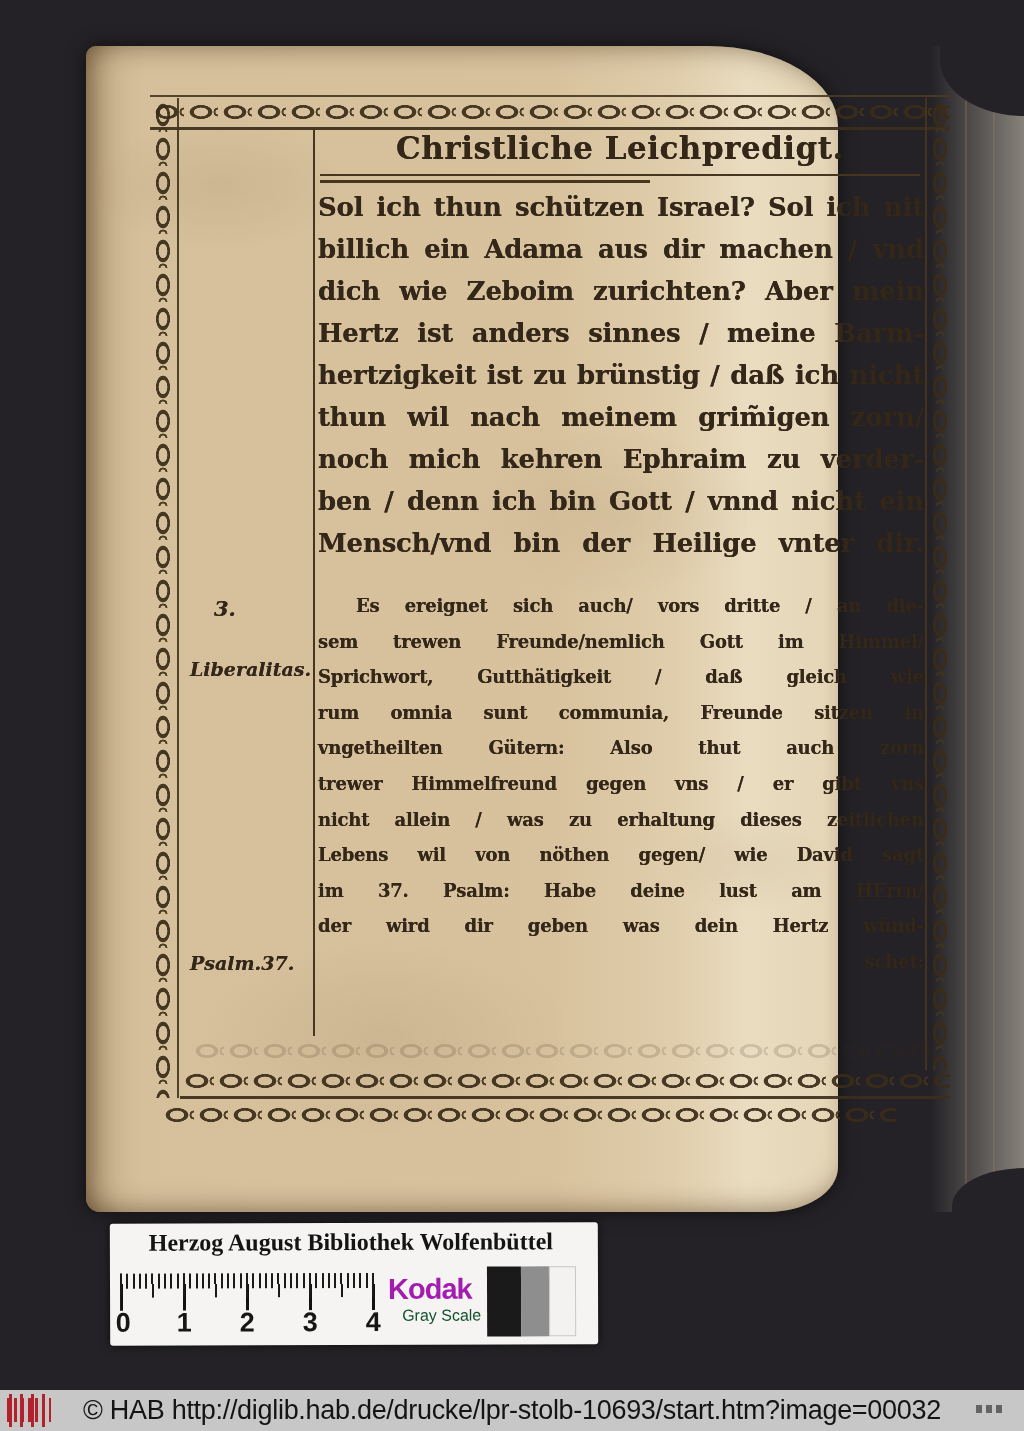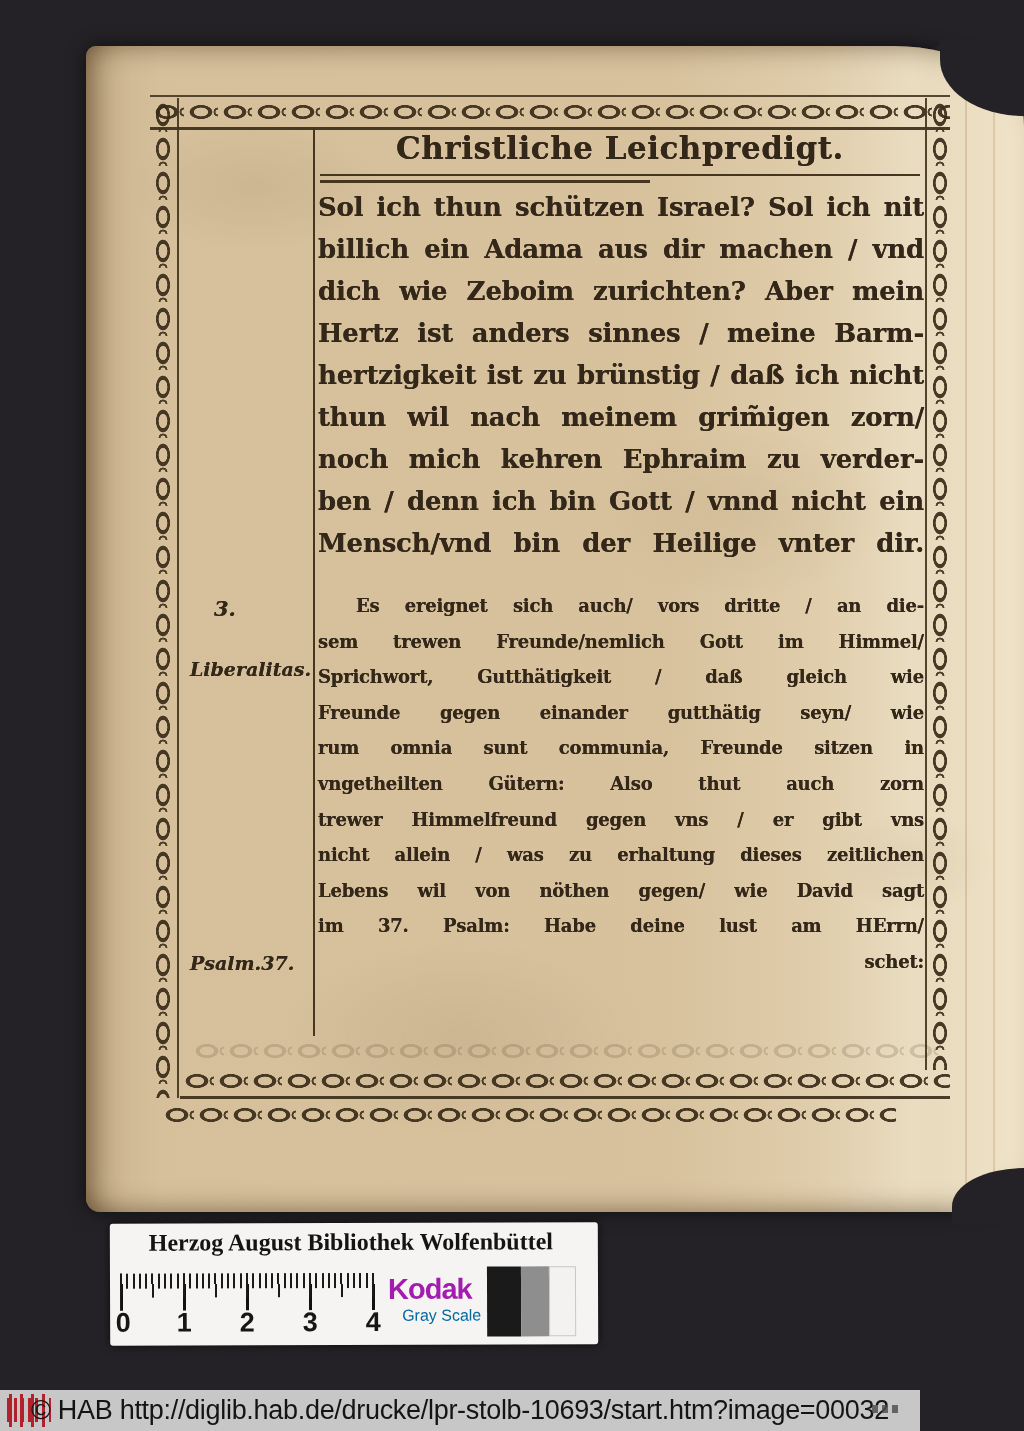--- a/index.html
+++ b/index.html
@@ -1,21 +1,21 @@
 <!DOCTYPE html>
 <html><head>
 <meta charset="utf-8">
 <style>
   html,body{margin:0;padding:0;}
   body{width:1024px;height:1431px;position:relative;overflow:hidden;
        background:#242226;font-family:"DejaVu Serif",serif;}
   .shot{position:absolute;inset:0;}
 
   
-  .page{position:absolute;left:86px;top:46px;width:938px;height:1166px;
+  .page{position:absolute;left:86px;top:46px;width:752px;height:1166px;
         background:linear-gradient(90deg,#c9b28c 0%,#d6c09c 8%,#d8c29e 62%,#e0cdab 78%,#e9dcc0 88%,#e4d5b6 100%);
         border-radius:10px 0 0 14px;
         border-top-right-radius:130px 80px;
         border-bottom-right-radius:70px 45px;
         box-shadow:inset 22px 0 30px -14px rgba(70,45,20,.55),
                    inset 0 -16px 26px -14px rgba(70,45,20,.4),
                    inset 0 18px 26px -16px rgba(70,45,20,.35),
                    0 0 18px rgba(0,0,0,.6);}
   .page-texture{position:absolute;inset:0;border-radius:inherit;pointer-events:none;
         background:
@@ -82,29 +82,29 @@
       background-image:
         repeating-linear-gradient(90deg,#1a1a1a 0 2px,transparent 2px 6.3px),
         repeating-linear-gradient(90deg,#1a1a1a 0 2px,transparent 2px 31.5px),
         repeating-linear-gradient(90deg,#111 0 2.5px,transparent 2.5px 63px);
       background-size:100% 15px,100% 24px,100% 37px;background-repeat:no-repeat;}
   .ruler-num{position:absolute;top:34px;transform:translateX(-50%);
       font-family:"Liberation Sans",sans-serif;font-weight:600;font-size:27px;color:#161616;}
   .kodak{position:absolute;left:278px;top:50px;font-family:"Liberation Sans",sans-serif;
       font-weight:700;font-size:29px;letter-spacing:-1px;color:#a21caf;}
   .grayscale-label{position:absolute;left:292px;top:84px;font-family:"Liberation Sans",sans-serif;
-      font-size:16px;color:#0369a1;}
+      font-size:16px;color:#14532d;}
   .patches{position:absolute;left:377px;top:44px;height:70px;display:flex;}
   .patch{height:100%;}
   .patch-black{width:34px;background:#1a1a1a;}
   .patch-gray{width:28px;background:#8e8e8e;}
   .patch-white{width:27px;background:#f3f2f0;border:1px solid #c9c8c5;box-sizing:border-box;}
 
   
-  .footer{position:absolute;left:0;bottom:0;width:920px;height:41px;background:#c7c7c7;}
+  .footer{position:absolute;left:0;bottom:0;width:1024px;height:41px;background:#c7c7c7;}
   .footer-text{position:absolute;left:0;right:0;top:5px;text-align:center;
       font-family:"Liberation Sans",sans-serif;font-size:27px;color:#141414;letter-spacing:-.3px;}
   .reg-mark{position:absolute;left:7px;top:4px;width:44px;height:33px;
       background:
         repeating-linear-gradient(90deg,#b2222c 0 3px,transparent 3px 7px) 0 4px/100% 24px no-repeat,
         repeating-linear-gradient(90deg,#b2222c 0 3px,transparent 3px 11px) 2px 0/100% 33px no-repeat;}
   .print-mark{position:absolute;right:22px;top:15px;width:26px;height:8px;
       background:repeating-linear-gradient(90deg,#4a4a4a 0 6px,transparent 6px 10px);opacity:.8;}
 </style>
 </head>
@@ -141,27 +141,27 @@
       <div class="tl">thun wil nach meinem grim̃igen zorn/</div>
       <div class="tl">noch mich kehren Ephraim zu verder-</div>
       <div class="tl">ben / denn ich bin Gott / vnnd nicht ein</div>
       <div class="tl">Mensch/vnd bin der Heilige vnter dir.</div>
     </div>
 
     <div class="textblock p2 ink">
       <div class="tl indent">Es ereignet sich auch/ vors dritte / an die-</div>
       <div class="tl">sem trewen Freunde/nemlich Gott im Himmel/</div>
       <div class="tl">Sprichwort, Gutthätigkeit / daß gleich wie</div>
-      <div class="tl">Freunde gegen einander gutthätig seyn/ wie</div>
       <div class="tl">rum omnia sunt communia, Freunde sitzen in</div>
       <div class="tl">vngetheilten Gütern: Also thut auch zorn</div>
       <div class="tl">trewer Himmelfreund gegen vns / er gibt vns</div>
       <div class="tl">nicht allein / was zu erhaltung dieses zeitlichen</div>
       <div class="tl">Lebens wil von nöthen gegen/ wie David sagt</div>
       <div class="tl">im 37. Psalm: Habe deine lust am HErrn/</div>
+      <div class="tl">der wird dir geben was dein Hertz wünd-</div>
       <div class="tl end">schet:</div>
     </div>
   </div>
 
   <div class="cut-tr"></div>
   <div class="cut-br"></div>
 
   <div class="card">
     <div class="card-title">Herzog August Bibliothek Wolfenbüttel</div>
     <div class="ruler">

